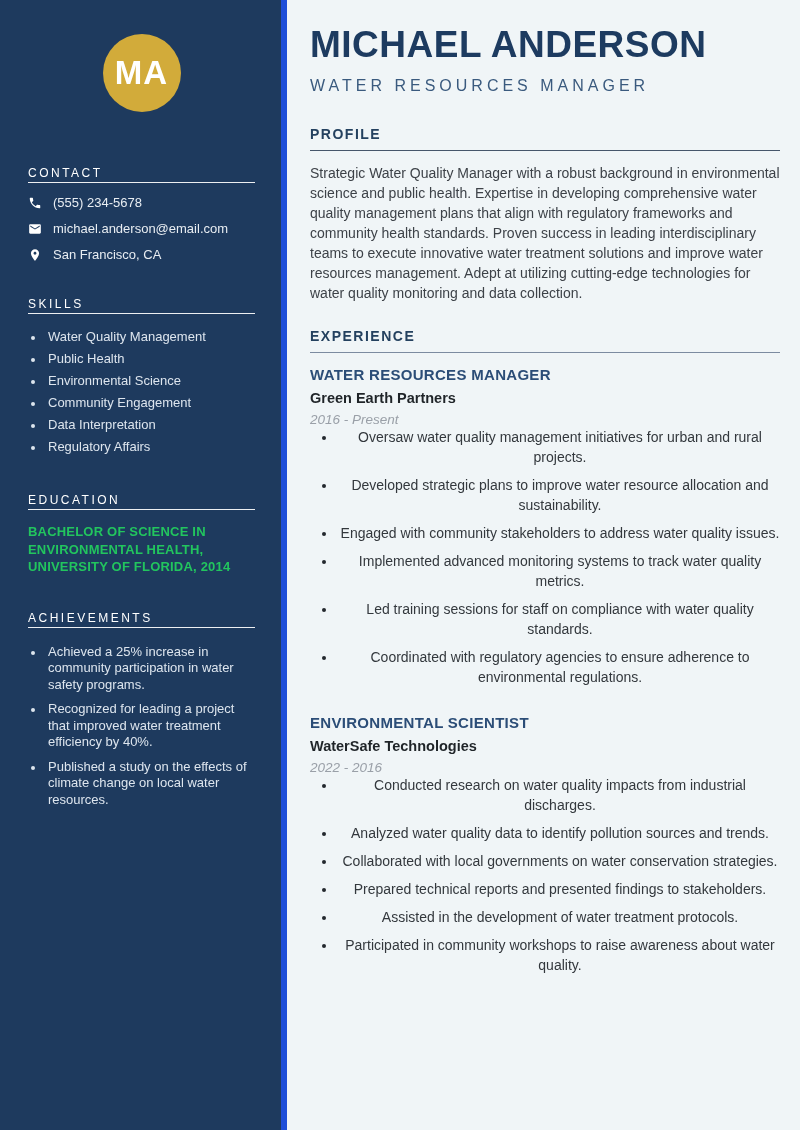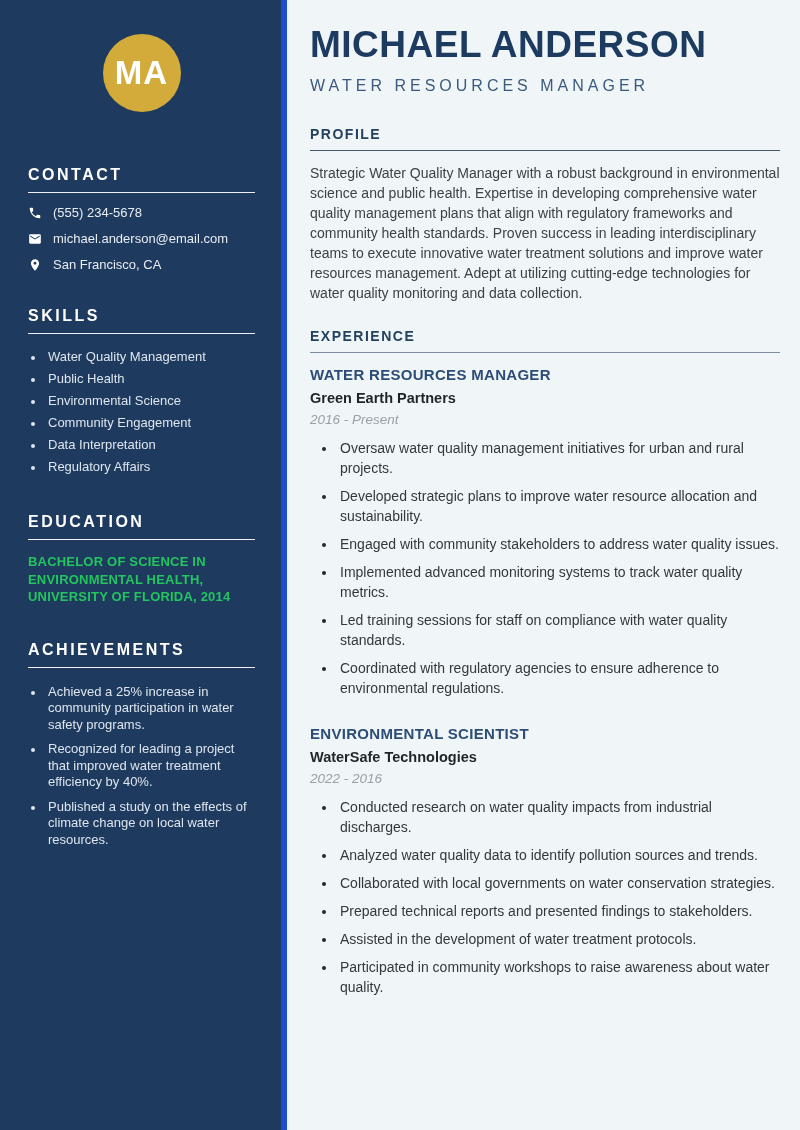--- a/index.html
+++ b/index.html
@@ -25,23 +25,23 @@
   }
   .avatar-wrap { display: flex; justify-content: center; }
   .avatar {
     width: 78px; height: 78px;
     border-radius: 50%;
     background: #d2ab3a;
     display: flex; align-items: center; justify-content: center;
     font-size: 33px; font-weight: 700; color: #ffffff; letter-spacing: 1px;
   }
   .side-heading {
-    font-size: 16px; font-weight: 700; letter-spacing: 2.5px;
+    font-size: 12px; font-weight: 400; letter-spacing: 2.5px;
     color: #ffffff;
-    padding-bottom: 8px;
+    padding-bottom: 2px;
     border-bottom: 1.5px solid rgba(255,255,255,0.92);
   }
   .side-heading.first { margin-top: 54px; }
   .side-section { margin-top: 35px; }
 
   .contact-list { margin-top: 13px; }
   .contact-row {
     display: flex; align-items: center; gap: 11px;
     margin-top: 12px;
     font-size: 13px; color: #e8edf2; line-height: 14px;
@@ -104,23 +104,23 @@
   }
   .job-company {
     margin-top: 7px;
     font-size: 14.5px; font-weight: 700; color: #1f2428;
   }
   .job-dates {
     margin-top: 6px;
     font-size: 13.5px; font-style: italic; color: #9aa0a8;
   }
   ul.job-bullets {
-    margin-top: 11px;
     padding-left: 27px;
     list-style: disc outside;
+    text-align: center;
   }
   ul.job-bullets li {
     font-size: 14px; color: #33383d; line-height: 20px;
     margin-bottom: 8px;
     padding-left: 3px;
   }
   ul.job-bullets li::marker { color: #23282d; font-size: 13px; }
 </style>
 </head>
 <body>

